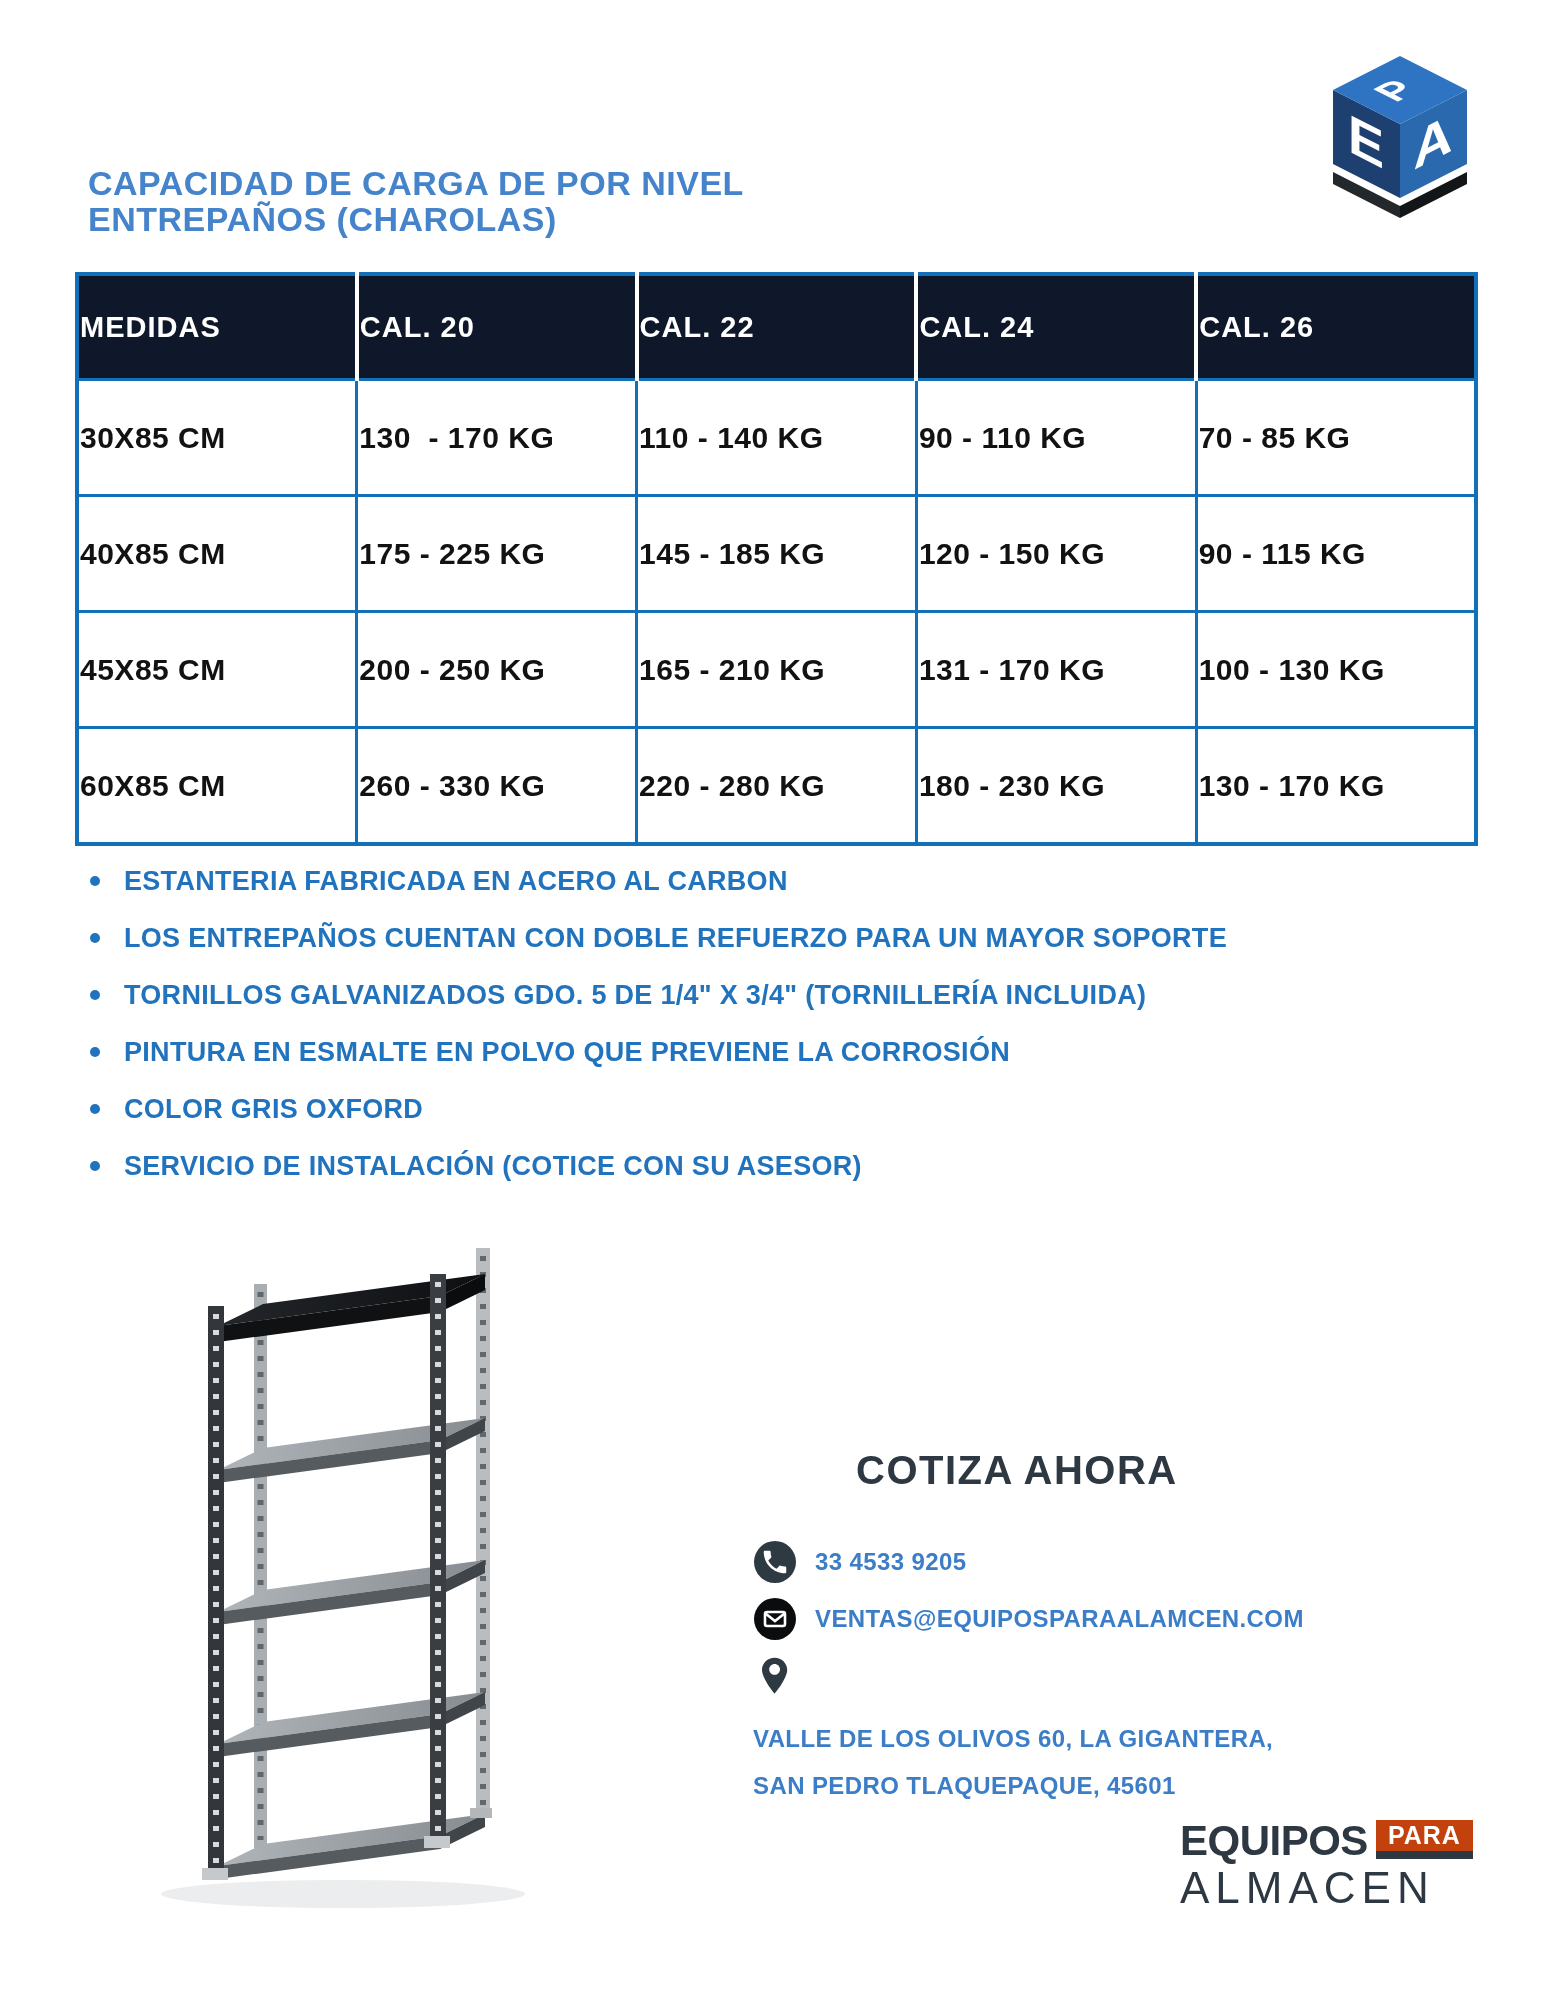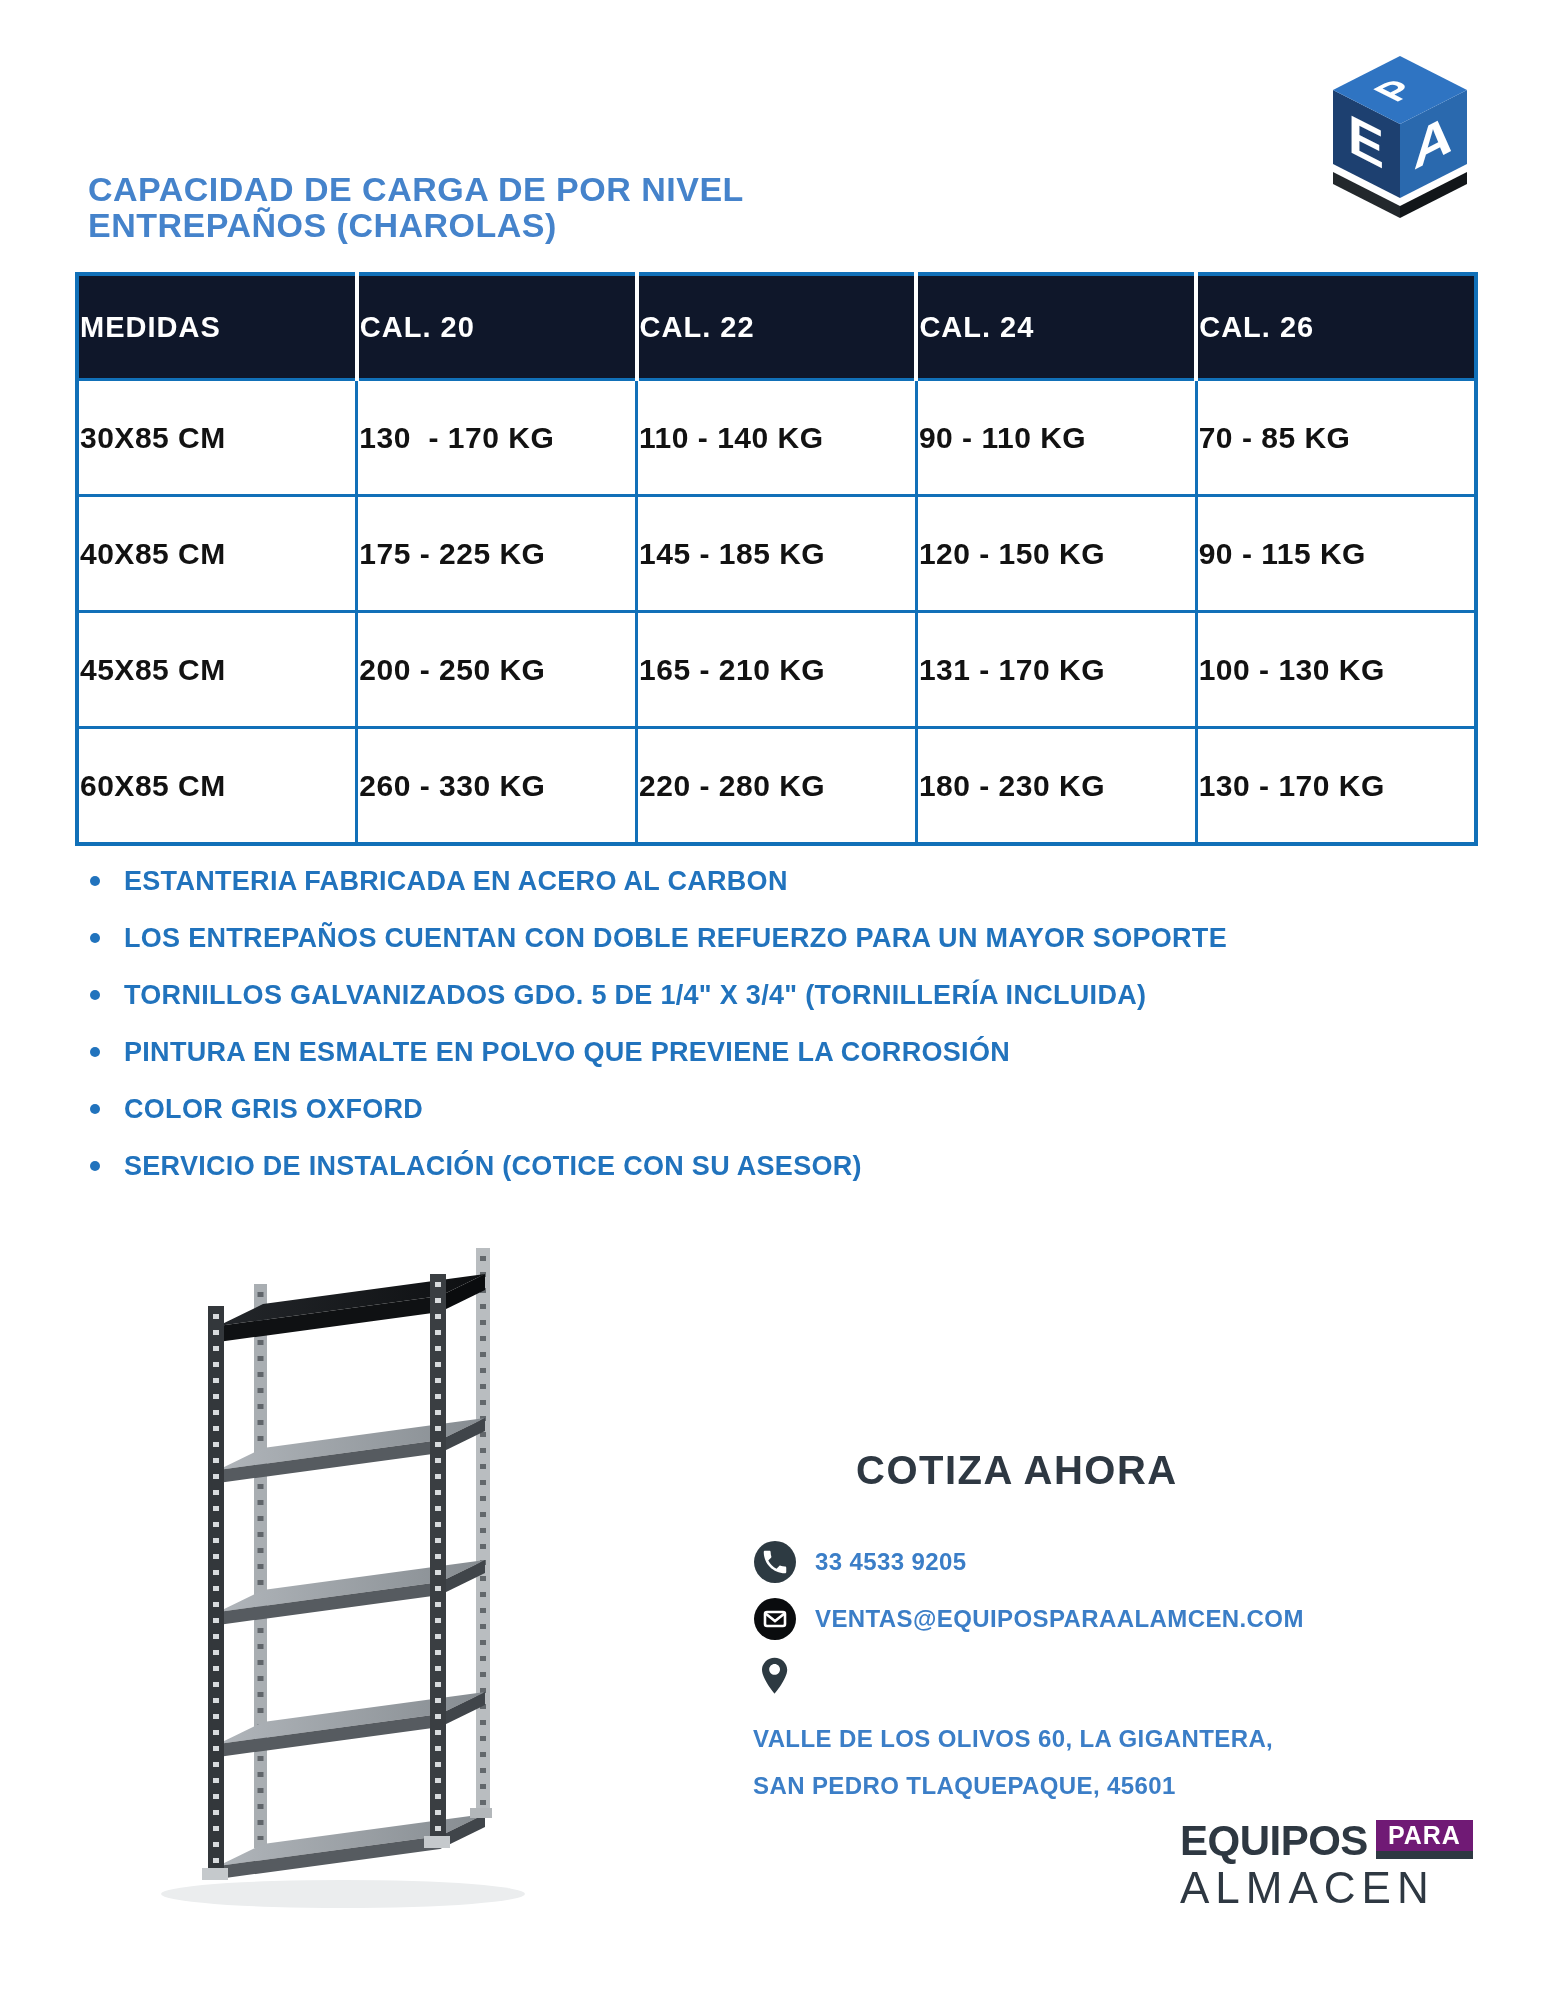--- a/index.html
+++ b/index.html
@@ -2,21 +2,21 @@
 <html><head>
 <meta charset="utf-8">
 <style>
   html,body{margin:0;padding:0;}
   body{
     width:1545px;height:2000px;position:relative;background:#ffffff;
     font-family:"Liberation Sans", sans-serif;overflow:hidden;
   }
   
   .page-title{
-    position:absolute;left:88px;top:171px;
+    position:absolute;left:88px;top:165px;
     color:#4583cb;font-size:34px;font-weight:800;line-height:1.06;letter-spacing:.5px;
   }
   
   .cube-logo{position:absolute;left:1325px;top:48px;}
   
   table.cap-table{
     position:absolute;left:75px;top:272px;width:1403px;
     border-collapse:collapse;table-layout:fixed;
     border:4px solid #1170b8;
   }
@@ -48,21 +48,21 @@
   .contact-row{display:flex;align-items:center;gap:18px;margin-bottom:13px;}
   .contact-row.align-top{align-items:flex-start;flex-direction:column;}
   .contact-icon{flex:0 0 auto;width:44px;height:44px;}
   .contact-text{color:#3b7ec7;font-size:24px;font-weight:800;letter-spacing:.4px;line-height:1.1;}
   .contact-text.two-line{line-height:1.95;}
   
   .brand-lockup{position:absolute;left:1180px;top:1820px;width:300px;}
   .brand-row1{display:flex;align-items:flex-start;}
   .brand-word-top{color:#2e3842;font-size:42px;font-weight:800;letter-spacing:-.5px;line-height:1;}
   .brand-badge{
-    margin-left:8px;background:#701a75;color:#ffffff;font-size:25px;font-weight:800;
+    margin-left:8px;background:#c2410c;color:#ffffff;font-size:25px;font-weight:800;
     padding:2px 12px 1px 12px;letter-spacing:1px;border-bottom:8px solid #2e3842;line-height:1.1;
   }
   .brand-word-bottom{
     color:#2e3842;font-size:44px;font-weight:400;letter-spacing:6px;line-height:1;margin-top:4px;
   }
 </style>
 </head>
 <body>
 
 <div class="page-title">

